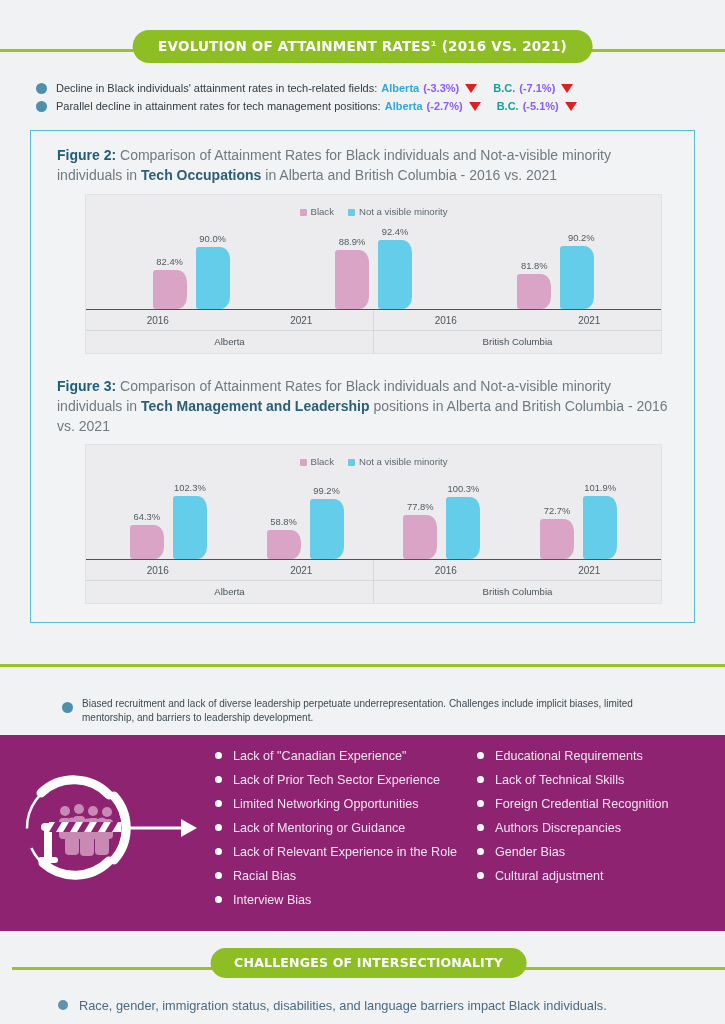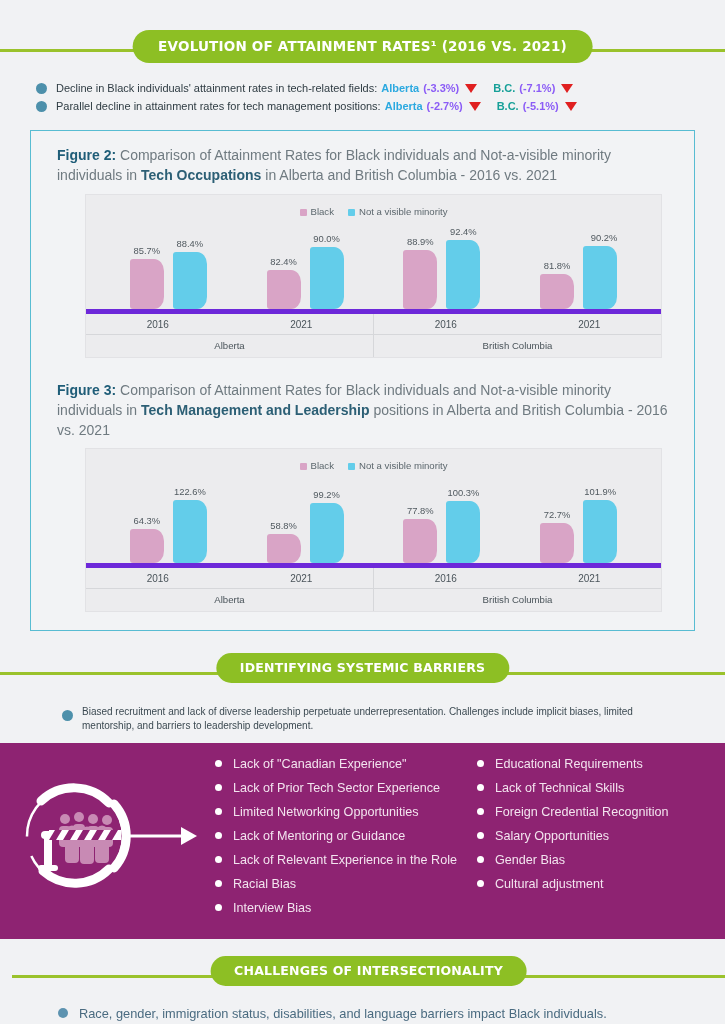--- a/index.html
+++ b/index.html
@@ -91,21 +91,21 @@
     position: absolute; left: 50%; transform: translateX(-50%);
     font-size: 9.4px; color: #50595f; white-space: nowrap;
   }
   .bar {
     width: 34px;
     border-radius: 3px 10px 10px 3px / 3px 12px 12px 3px;
   }
   .bar.pink { background: #d9a4c6; }
   .bar.blue { background: #63cdea; }
 
-  .axis-row { display: flex; border-top: 5px solid #6d28d9; justify-content: flex-end; }
+  .axis-row { display: flex; border-top: 1px solid #6d28d9; justify-content: flex-end; }
   .axis-half { flex: 1 1 0; }
   .axis-half + .axis-half { border-left: 1px solid #d6d7da; }
   .years { display: flex; }
   .years div { flex: 1 1 0; text-align: center; font-size: 10px;
                color: #4a545a; padding: 5px 0 4px 0; }
   .region { text-align: center; font-size: 9.6px; color: #4a545a;
             border-top: 1px solid #d6d7da; padding: 5px 0 6px 0; }
 
   .source { text-align: center; font-size: 9.2px; color: #6f7a80;
             padding: 8px 0 2px 0; }
@@ -183,30 +183,20 @@
 
     <div class="chart-box">
       <div class="legend">
         <span><span class="sq pink"></span><span>Black</span></span>
         <span><span class="sq blue"></span><span>Not a visible minority</span></span>
       </div>
 
       <div class="plot">
         <div class="group">
           <div class="barwrap">
-              <span class="barlabel" style="bottom:53px;">85.7%</span>
-              <div class="bar pink" style="height:50px;"></div>
-            </div>
-          <div class="barwrap">
-              <span class="barlabel" style="bottom:60px;">88.4%</span>
-              <div class="bar blue" style="height:57px;"></div>
-            </div>
-        </div>
-        <div class="group">
-          <div class="barwrap">
               <span class="barlabel" style="bottom:42px;">82.4%</span>
               <div class="bar pink" style="height:39px;"></div>
             </div>
           <div class="barwrap">
               <span class="barlabel" style="bottom:65px;">90.0%</span>
               <div class="bar blue" style="height:62px;"></div>
             </div>
         </div>
         <div class="group">
           <div class="barwrap">
@@ -260,21 +250,21 @@
         <span><span class="sq blue"></span><span>Not a visible minority</span></span>
       </div>
 
       <div class="plot">
         <div class="group">
           <div class="barwrap">
               <span class="barlabel" style="bottom:37px;">64.3%</span>
               <div class="bar pink" style="height:34px;"></div>
             </div>
           <div class="barwrap">
-              <span class="barlabel" style="bottom:66px;">122.6%</span>
+              <span class="barlabel" style="bottom:66px;">102.3%</span>
               <div class="bar blue" style="height:63px;"></div>
             </div>
         </div>
         <div class="group">
           <div class="barwrap">
               <span class="barlabel" style="bottom:32px;">58.8%</span>
               <div class="bar pink" style="height:29px;"></div>
             </div>
           <div class="barwrap">
               <span class="barlabel" style="bottom:63px;">99.2%</span>
@@ -319,21 +309,20 @@
           <div class="region">British Columbia</div>
         </div>
       </div>
     </div>
 
   </div>
 </div>
 
 <div class="section-head" style="margin-top:22px;">
   <div class="rule"></div>
-  <div class="pill narrow">IDENTIFYING SYSTEMIC BARRIERS</div>
 </div>
 
 <div class="barrier-intro">
   <span class="dot-blue"></span>
   <p>Biased recruitment and lack of diverse leadership perpetuate underrepresentation. Challenges include implicit biases, limited mentorship, and barriers to leadership development.</p>
 </div>
 
 <div class="purple-band">
   <div class="icon-cell">
     <svg width="190" height="115" viewBox="0 0 190 115">
@@ -417,21 +406,21 @@
       <div class="li">
           <span class="d"></span>
           <span>Lack of Technical Skills</span>
         </div>
       <div class="li">
           <span class="d"></span>
           <span>Foreign Credential Recognition</span>
         </div>
       <div class="li">
           <span class="d"></span>
-          <span>Salary Opportunities</span>
+          <span>Authors Discrepancies</span>
         </div>
       <div class="li">
           <span class="d"></span>
           <span>Gender Bias</span>
         </div>
       <div class="li">
           <span class="d"></span>
           <span>Cultural adjustment</span>
         </div>
     </div>

